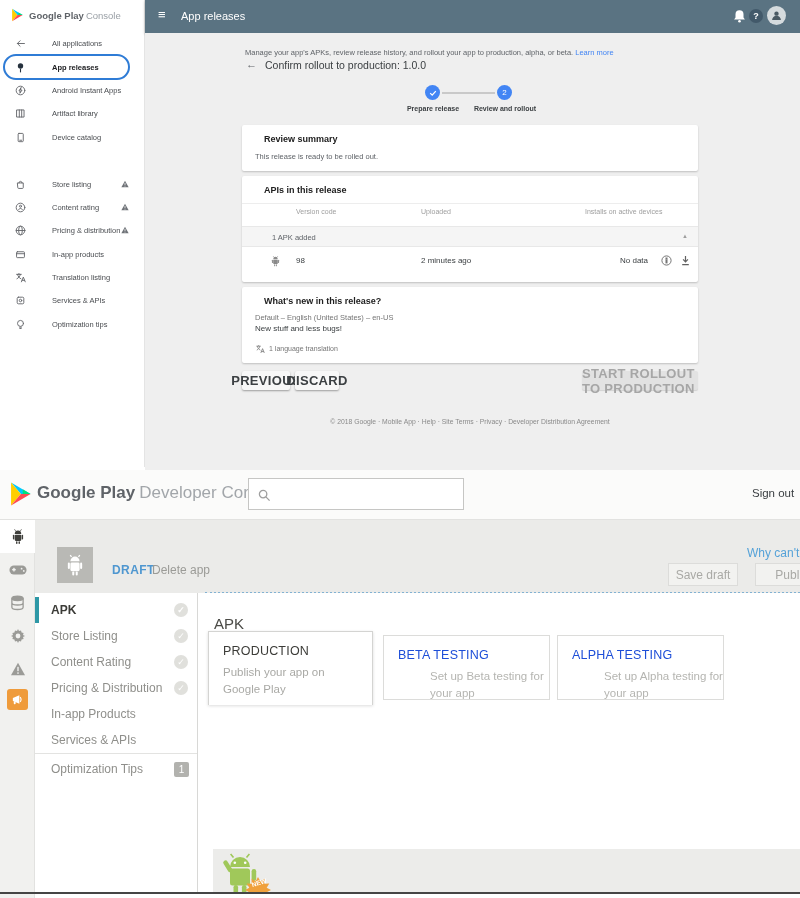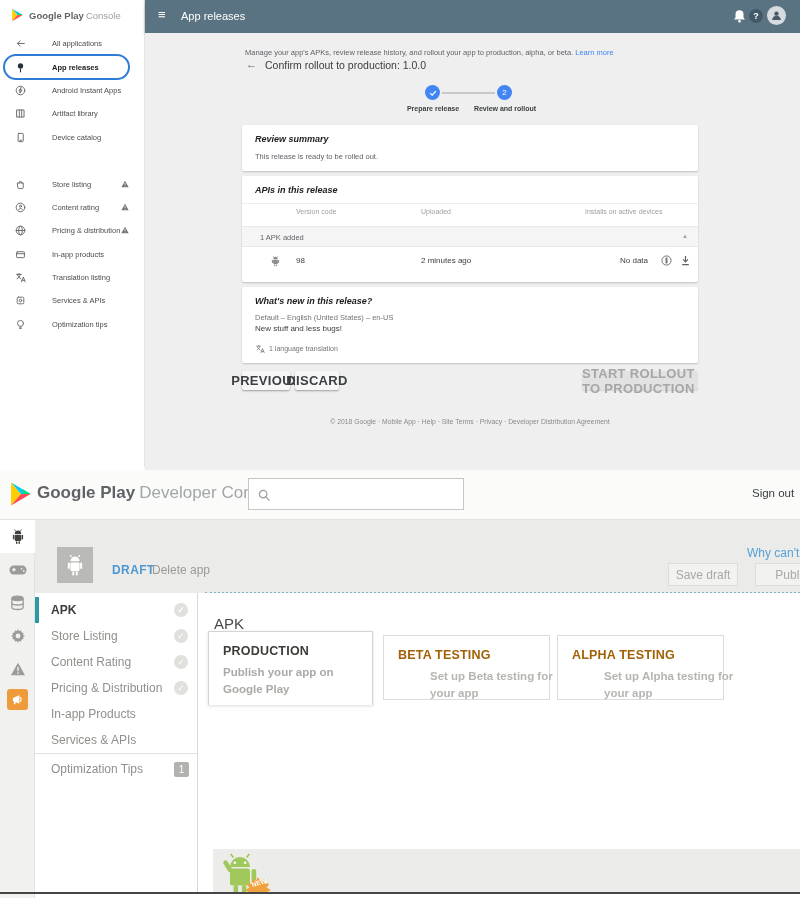--- a/index.html
+++ b/index.html
@@ -38,21 +38,21 @@
 
   .nc-body{position:absolute;left:145px;top:33px;width:655px;height:541px;background:#efefef;}
   .nc-desc{position:absolute;left:100px;top:15px;font-size:7.5px;color:#5f6368;}
   .nc-desc a{color:#4285f4;text-decoration:none;cursor:pointer;}
   .nc-back{position:absolute;left:101px;top:25px;font-size:11px;color:#5f6368;cursor:pointer;}
   .nc-page-title{position:absolute;left:120px;top:26px;font-size:10.5px;color:#3c4043;}
   .step-c{position:absolute;width:15px;height:15px;border-radius:50%;background:#4285f4;color:#fff;font-size:8px;display:flex;align-items:center;justify-content:center;}
   .step-line{position:absolute;left:297px;top:59px;width:53px;height:2px;background:#c9c9c9;}
   .step-lab{position:absolute;top:72px;font-size:7px;color:#3c4043;font-weight:bold;text-align:center;}
   .card{position:absolute;left:97px;width:456px;background:#fff;border-radius:2px;box-shadow:0 1px 2px rgba(0,0,0,.2);}
-  .card-title{position:absolute;left:13px;top:9px;font-size:9px;font-weight:bold;color:#212121;font-style:italic;}
+  .card-title{position:absolute;left:22px;top:9px;font-size:9px;font-weight:bold;color:#212121;}
   .tbl-hdr{position:absolute;top:32px;font-size:7px;color:#9e9e9e;}
   .grp-row{position:absolute;left:0;top:50px;width:100%;height:21px;background:#f5f5f5;border-top:1px solid #e8e8e8;border-bottom:1px solid #e8e8e8;box-sizing:border-box;cursor:pointer;}
   .cell{position:absolute;font-size:8px;color:#3c4043;}
   .ic-info{width:11px;height:11px;}
   .ic-info *{stroke:#757575;fill:none;stroke-width:1;}
   .btn{position:absolute;height:19px;border-radius:2px;display:flex;align-items:center;justify-content:center;font-size:13px;font-weight:bold;letter-spacing:.3px;cursor:pointer;}
   .btn.raised{background:#f7f7f7;color:#3c4043;box-shadow:0 1px 2px rgba(0,0,0,.35);}
   .btn.disabled{background:#e2e2e2;color:#a6a6a6;box-shadow:0 1px 1px rgba(0,0,0,.12);cursor:default;}
   .nc-footer{position:absolute;left:97px;top:385px;width:456px;text-align:center;font-size:6.8px;color:#8a8a8a;}
 
@@ -82,28 +82,28 @@
   .oc-menu{position:absolute;left:35px;top:123px;width:163px;height:300px;background:#fff;border-right:1px solid #d8d8d6;box-sizing:border-box;}
   .mi{position:absolute;left:0;width:163px;height:26px;display:flex;align-items:center;padding-left:16px;box-sizing:border-box;font-size:12px;color:#8f8f8b;cursor:pointer;}
   .mi.sel{color:#3c3c38;font-weight:bold;}
   .mi.sel::before{content:'';position:absolute;left:0;top:0;width:4px;height:26px;background:#2e98a6;}
   .mi .chk{position:absolute;right:10px;top:6px;width:14px;height:14px;border-radius:50%;background:#e0e0dc;color:#fff;font-size:9px;display:flex;align-items:center;justify-content:center;}
   .mi .badge{position:absolute;right:9px;top:6px;width:15px;height:15px;background:#b2b2ae;border-radius:2px;color:#fff;font-size:10px;display:flex;align-items:center;justify-content:center;}
   .menu-div{position:absolute;left:0;top:160px;width:162px;border-top:1px solid #e3e3e1;}
 
   .oc-main{position:absolute;left:205px;top:123px;width:595px;height:300px;background:#fff;overflow:hidden;}
   .oc-apk-title{position:absolute;left:9px;top:22px;font-size:15px;color:#4a4a46;}
-  .tab{position:absolute;background:#fff;box-sizing:border-box;cursor:pointer;font-weight:bold;}
+  .tab{position:absolute;background:#fff;box-sizing:border-box;cursor:pointer;}
   .tab .t{position:absolute;left:14px;top:12px;font-size:12.5px;letter-spacing:.2px;}
   .tab .d{position:absolute;left:14px;top:32px;font-size:11.5px;line-height:1.45;width:130px;}
   .tab.active{left:3px;top:38px;width:165px;height:74px;border:1px solid #d4d4d2;border-bottom:none;box-shadow:0 1px 3px rgba(0,0,0,.14);z-index:2;}
   .tab.active .t{color:#3c3c38;}
   .tab.active .d{color:#a9a9a5;}
   .tab.plain{top:42px;width:167px;height:65px;border:1px solid #dcdcda;}
-  .tab.plain .t{color:#a16207;}
+  .tab.plain .t{color:#1d4ed8;}
   .tab.plain .d{color:#b5b5b1;margin-left:32px;}
   .band{position:absolute;left:8px;width:587px;background:#ececea;}
   .mascot{position:absolute;left:9px;top:4px;}
   .mascot .new-lab{position:absolute;left:26px;top:26px;width:22px;text-align:center;font-size:6.5px;font-weight:bold;color:#fff;transform:rotate(-18deg);}
   .oc-bottomline{position:absolute;left:0;top:892px;width:800px;height:2px;background:#454545;z-index:9;}
 </style>
 </head>
 <body>
 
 <div class="shot">
@@ -264,21 +264,21 @@
         <div style="position:absolute;left:13px;top:27px;font-size:7.5px;color:#5f6368">This release is ready to be rolled out.</div>
       </div>
 
       <div class="card" style="top:143px;height:106px">
         <div class="card-title">APIs in this release</div>
         <div style="position:absolute;left:0;top:27px;width:100%;border-top:1px solid #ededed"></div>
         <div class="tbl-hdr" style="left:54px">Version code</div>
         <div class="tbl-hdr" style="left:179px">Uploaded</div>
         <div class="tbl-hdr" style="left:343px">Installs on active devices</div>
         <div class="grp-row">
-          <span style="position:absolute;left:18px;top:6px;font-size:7.5px;color:#5f6368">1 APK added</span>
+          <span style="position:absolute;left:30px;top:6px;font-size:7.5px;color:#5f6368">1 APK added</span>
           <span style="position:absolute;right:10px;top:6px;font-size:6px;color:#9e9e9e">▲</span>
         </div>
         <div style="position:absolute;left:0;top:71px;width:100%;height:29px">
           <svg style="position:absolute;left:28px;top:8px" width="11" height="12" viewBox="0 0 24 26" fill="#8a8a8a">
               <path d="M7 9 a5 5.2 0 0 1 10 0 z"></path>
               <path d="M8.2 4.2 L6.8 2.2 M15.8 4.2 L17.2 2.2" stroke="#8a8a8a" stroke-width="1.2"></path>
               <rect x="7" y="10.2" width="10" height="9.5" rx="1.6"></rect>
               <rect x="4.2" y="10.4" width="2.2" height="7" rx="1.1"></rect>
               <rect x="17.6" y="10.4" width="2.2" height="7" rx="1.1"></rect>
               <rect x="9" y="20.2" width="2.2" height="4.2" rx="1.1"></rect>

